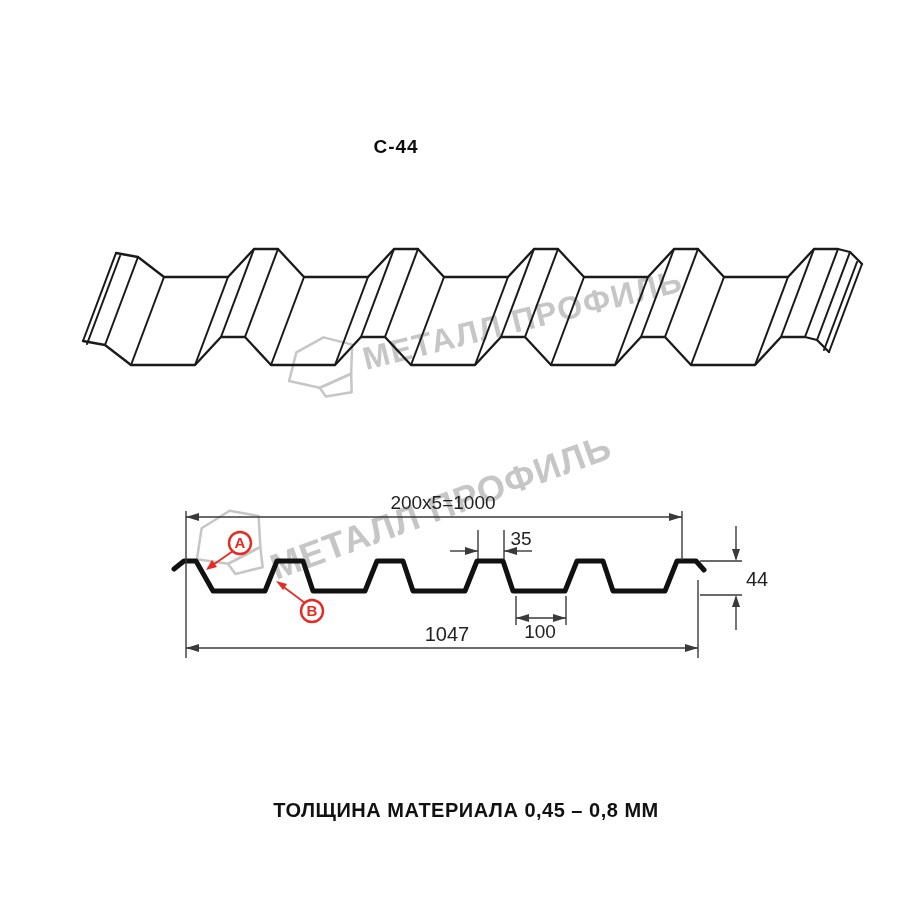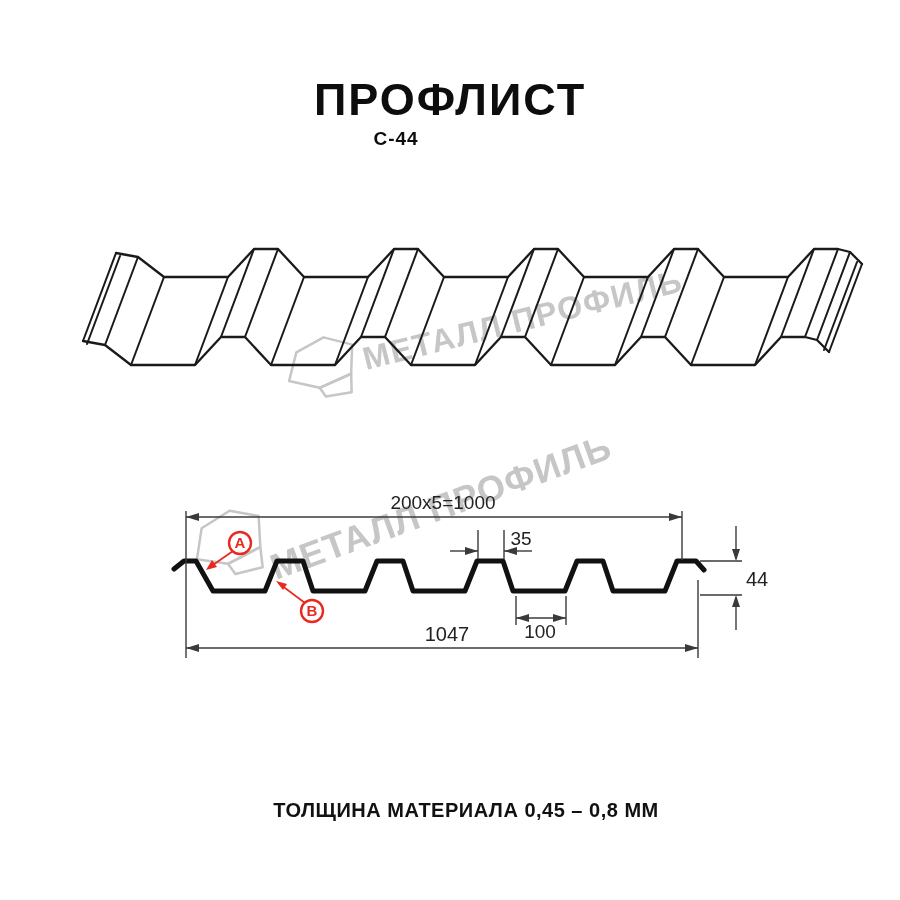--- a/index.html
+++ b/index.html
@@ -3,21 +3,21 @@
 <meta charset="utf-8">
 <style>
   :root{
     --line:#1a1a1a; --dim:#3a3a3a; --red:#e8291f; --wm:#c6c6c6; --bg:#ffffff;
   }
   html,body{margin:0;padding:0;background:var(--bg);}
   .page{position:relative;width:900px;height:900px;background:var(--bg);overflow:hidden;
         font-family:"Liberation Sans", sans-serif;}
   .title{position:absolute;top:74px;left:0;width:900px;text-align:center;
          font-size:45px;font-weight:800;letter-spacing:2px;color:#0d0d0d;}
-  .subtitle{position:absolute;top:128px;left:0;width:792px;text-align:center;
+  .subtitle{position:absolute;top:136px;left:0;width:792px;text-align:center;
          font-size:19px;font-weight:700;letter-spacing:1px;color:#0d0d0d;}
   .footer{position:absolute;top:799px;left:0;width:900px;text-align:center;
          font-size:20px;font-weight:700;letter-spacing:0.5px;color:#111;margin-left:16px;}
   svg{position:absolute;left:0;top:0;}
   .wm-text{font-size:36px;font-weight:700;letter-spacing:1px;fill:var(--wm);}
   .wm-text.small{font-size:32px;letter-spacing:1.5px;}
   .wm-shape{fill:none;stroke:var(--wm);stroke-width:2.5;stroke-linejoin:round;}
   .wire{fill:none;stroke:var(--line);stroke-width:2;stroke-linejoin:round;stroke-linecap:round;}
   .wire.heavy{stroke-width:2.3;}
   .xsec{fill:none;stroke:#111;stroke-width:5;stroke-linejoin:round;stroke-linecap:round;}
@@ -28,21 +28,20 @@
   .red-line{stroke:var(--red);stroke-width:1.6;fill:none;}
   .red-circle{stroke:var(--red);stroke-width:2.4;fill:none;}
   .red-letter{font-size:15px;font-weight:700;fill:var(--red);}
   .red-arrow{fill:var(--red);stroke:none;}
 </style>
 </head>
 <body>
 
 <div class="page">
 
-  <div class="title">ПРОФЛИСТ</div>
   <div class="subtitle">С-44</div>
 
   <svg width="900" height="900" viewBox="0 0 900 900">
 
     <g>
       <g transform="translate(291,397) rotate(-14)">
         <polygon class="wm-shape" points="2,-16 16,-42 46,-50 72,-36 64,-8 30,-2"></polygon>
         <polygon class="wm-shape" points="30,-2 64,-8 60,10 34,8"></polygon>
       </g>
       <text class="wm-text small" transform="translate(366,370) rotate(-14)">МЕТАЛЛ ПРОФИЛЬ</text>

